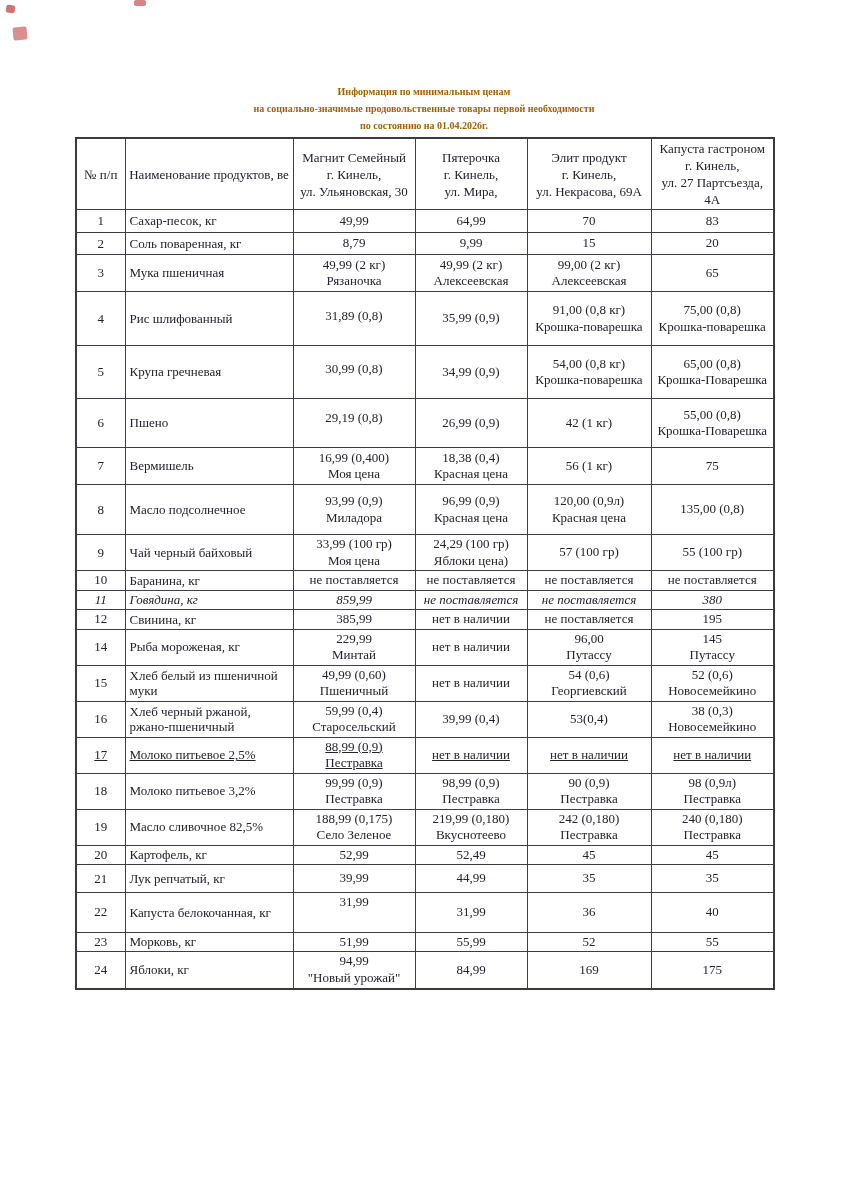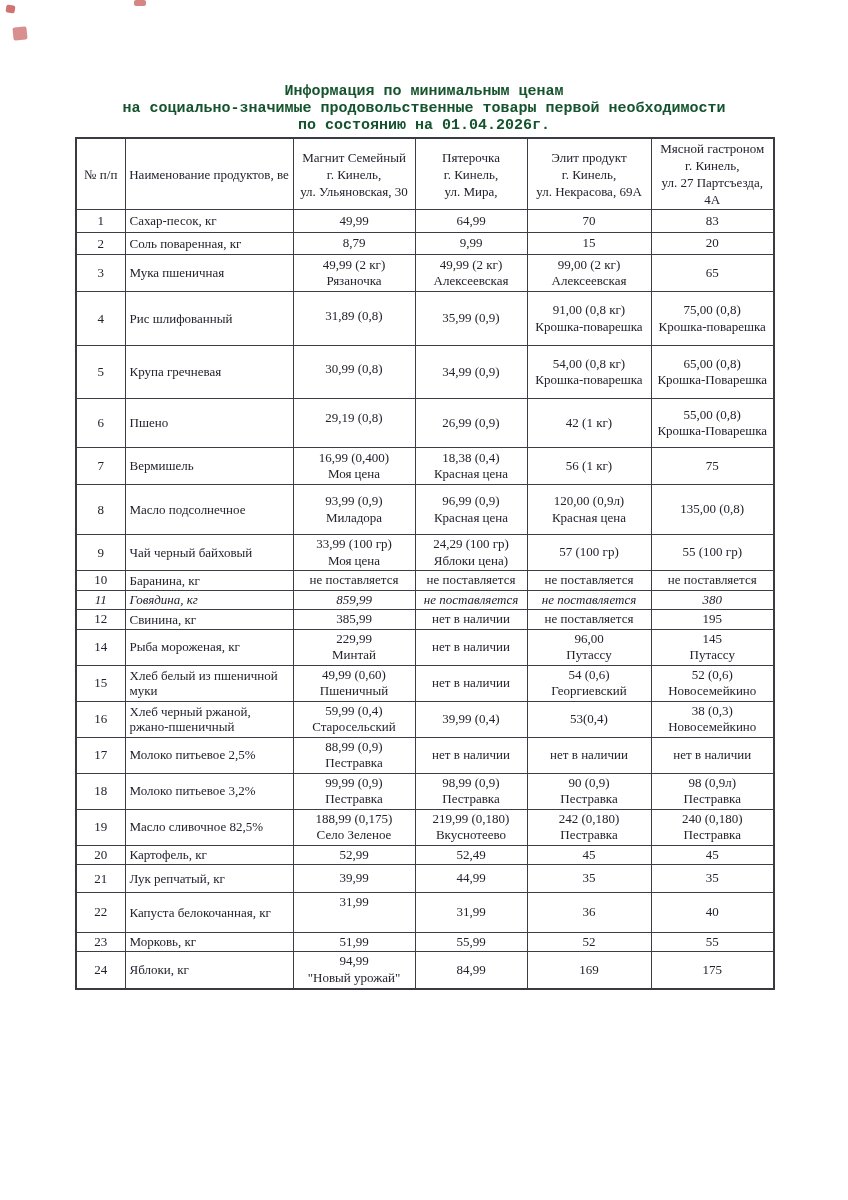--- a/index.html
+++ b/index.html
@@ -13,23 +13,22 @@
   }
   
   .artifact{position:absolute;background:#c04444;border-radius:2px;}
   .artifact.a1{left:6px;top:5px;width:9px;height:8px;opacity:.75;transform:rotate(8deg);}
   .artifact.a2{left:13px;top:27px;width:14px;height:13px;opacity:.6;transform:rotate(-6deg);}
   .artifact.a3{left:134px;top:0px;width:12px;height:6px;opacity:.65;}
 
   .title{
     position:absolute;top:84px;left:0;width:100%;
     text-align:center;font-weight:bold;
-    font-size:15px;line-height:16.8px;
-    color:#14532d;
-    font-family:Liberation Mono, monospace;
+    font-size:10px;line-height:16.8px;
+    color:#a16207;
   }
 
   table.price-table{
     position:absolute;top:137px;left:75px;
     border-collapse:collapse;table-layout:fixed;
     border:2px solid #3a3a42;
   }
   .price-table th,.price-table td{
     border:1.5px solid #3d3d45;
     font-size:13px;
@@ -82,21 +81,21 @@
             <div>Пятерочка</div>
             <div>г. Кинель,</div>
             <div>ул. Мира,</div>
           </th>
           <th class="th-store">
             <div>Элит продукт</div>
             <div>г. Кинель,</div>
             <div>ул. Некрасова, 69А</div>
           </th>
           <th class="th-store">
-            <div>Мясной гастроном</div>
+            <div>Капуста гастроном</div>
             <div>г. Кинель,</div>
             <div>ул. 27 Партсъезда,</div>
             <div>4А</div>
           </th>
         </tr>
       </thead>
     <tbody>
         <tr style="height: 23px;">
           <td class="c-num">1</td>
           <td class="c-name">Сахар-песок, кг</td>
@@ -353,21 +352,21 @@
             <div>39,99 (0,4)</div>
           </td>
           <td class="c-price">
             <div>53(0,4)</div>
           </td>
           <td class="c-price">
             <div>38 (0,3)</div>
             <div>Новосемейкино</div>
           </td>
         </tr>
-        <tr style="height: 35px;">
+        <tr style="height: 35px; text-decoration: underline;">
           <td class="c-num">17</td>
           <td class="c-name">Молоко питьевое 2,5%</td>
           <td class="c-price">
             <div>88,99 (0,9)</div>
             <div>Пестравка</div>
           </td>
           <td class="c-price">
             <div>нет в наличии</div>
           </td>
           <td class="c-price">

